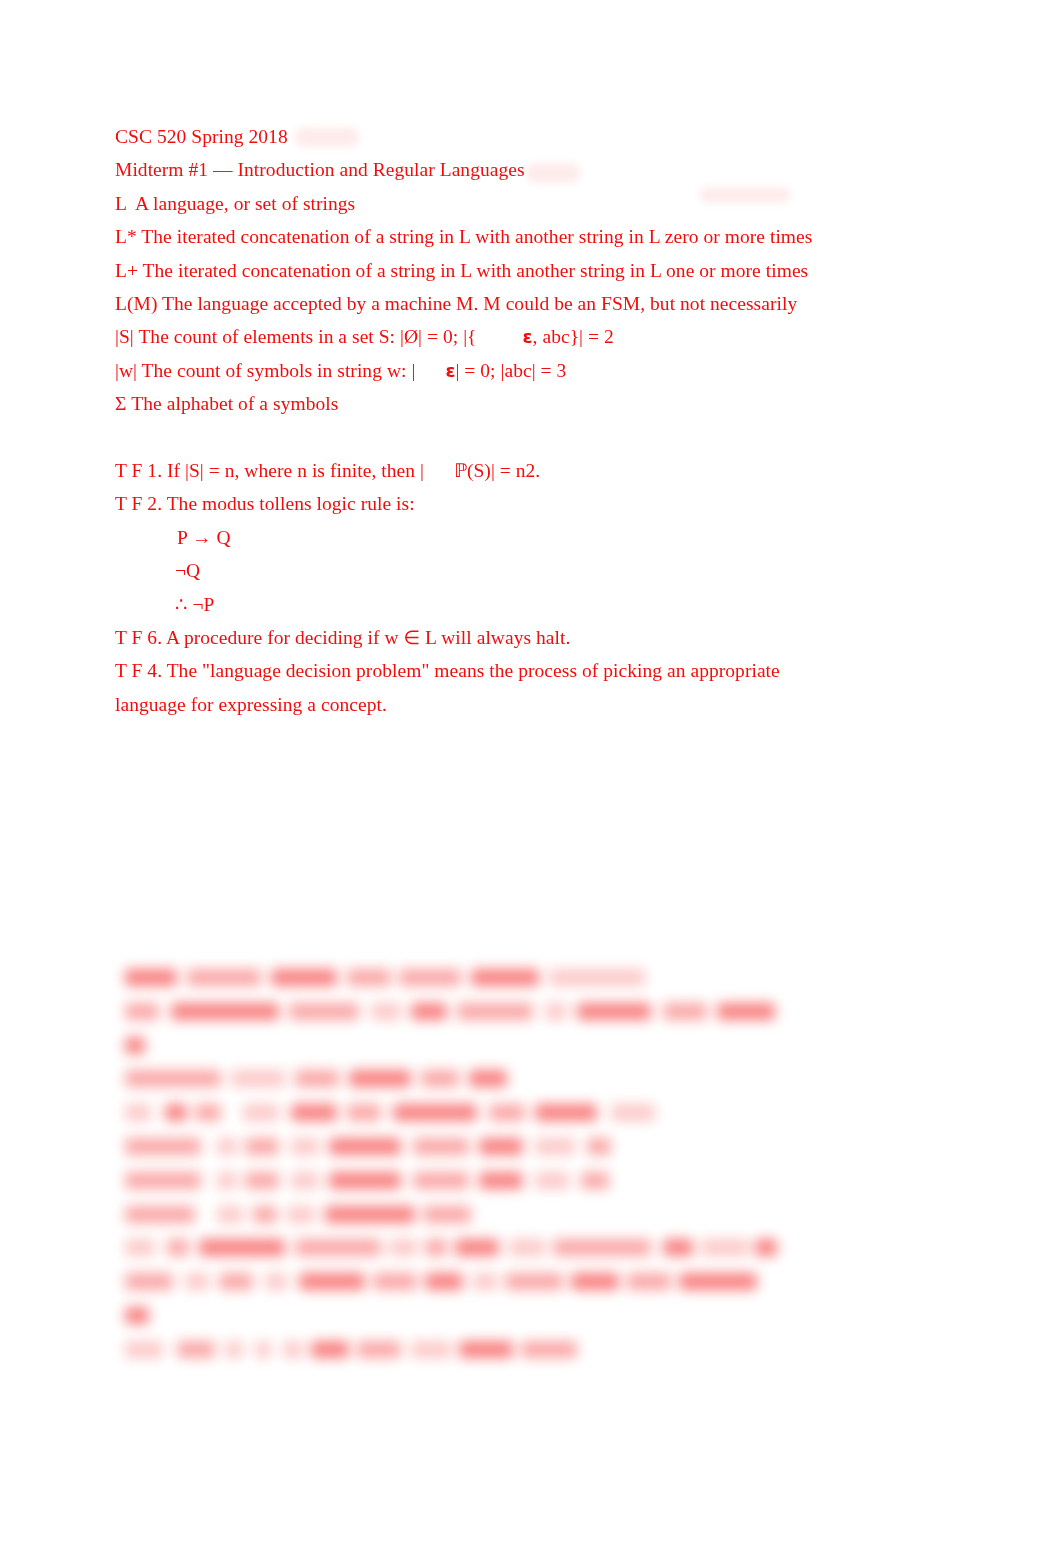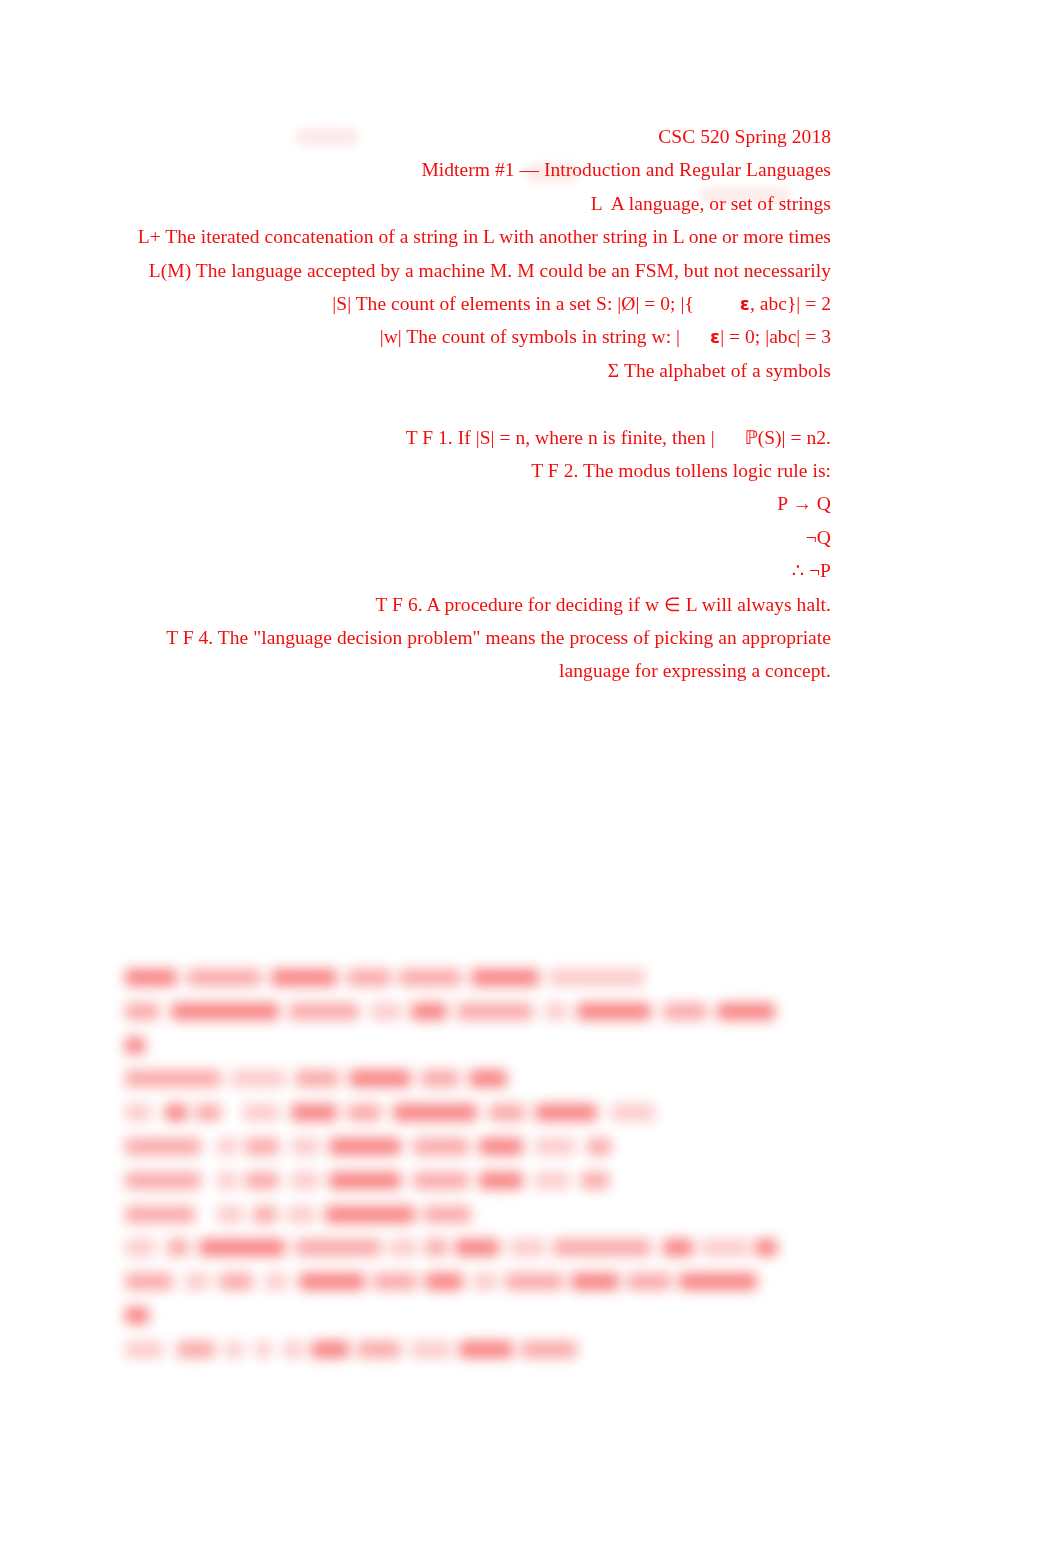--- a/index.html
+++ b/index.html
@@ -16,24 +16,23 @@
   }
   .page {
     position: absolute;
     top: 0; left: 0;
     width: 1062px;
     height: 1561px;
     background: #ffffff;
   }
   .doc-body {
     position: absolute;
-    left: 131px;
+    left: 115px;
     top: 120px;
     width: 700px;
-    text-align: right;
   }
   .line {
     color: #f20d0d;
     font-size: 19.5px;
     line-height: 33.4px;
     white-space: pre-wrap;
     letter-spacing: 0.05px;
   }
   
   .fb {
@@ -99,20 +98,21 @@
   <div class="ghost" style="left:700px; top:188px; width:90px; height:14px;"></div>
 
   <div class="doc-body">
 
     <div class="line">CSC 520 Spring 2018</div>
 
     <div class="line">Midterm #1 — Introduction and Regular Languages</div>
 
     <div class="line">L  A language, or set of strings</div>
 
+    <div class="line">L* The iterated concatenation of a string in L with another string in L zero or more times</div>
 
     <div class="line">L+ The iterated concatenation of a string in L with another string in L one or more times</div>
 
     <div class="line">L(M) The language accepted by a machine M. M could be an FSM, but not necessarily</div>
 
 
     <div class="line"><span>|S| The count of elements in a set S: |Ø| = 0; |{</span><span class="gap-lg"></span><span class="fb-eps">ε</span><span>, abc}| = 2</span></div>
 
     <div class="line"><span>|w| The count of symbols in string w: |</span><span class="gap-md"></span><span class="fb-eps">ε</span><span>| = 0; |abc| = 3</span></div>
 

